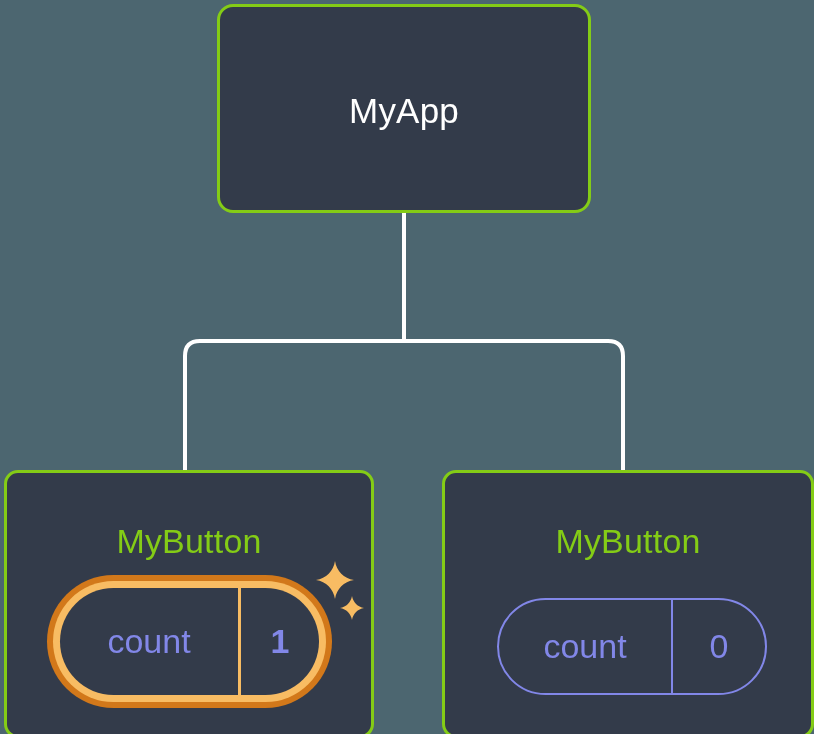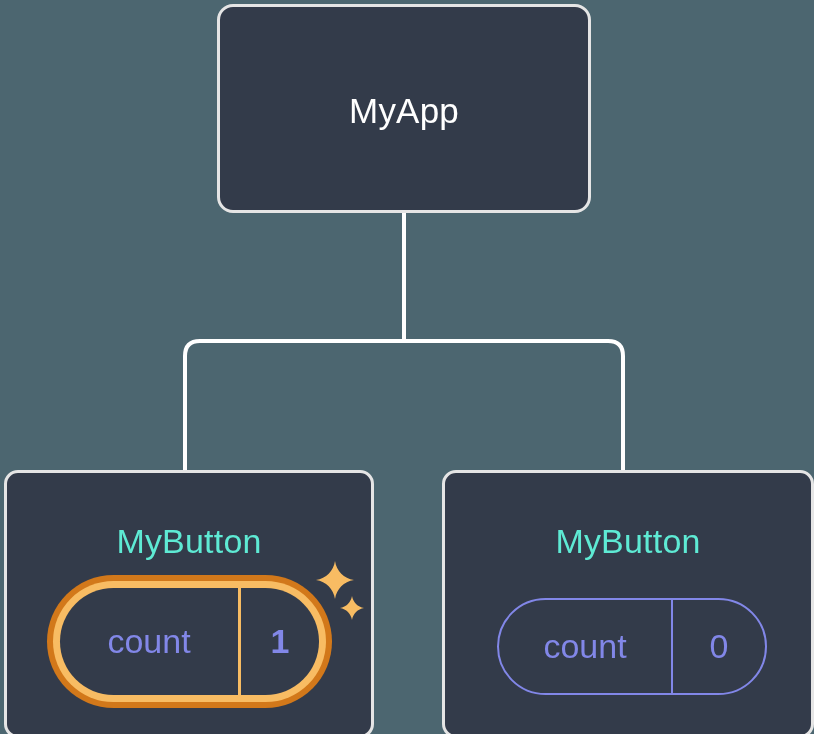--- a/index.html
+++ b/index.html
@@ -27,21 +27,21 @@
     width: 814px;
     height: 734px;
     pointer-events: none;
   }
 
   
   .node {
     position: absolute;
     box-sizing: border-box;
     background: #333b4a;
-    border: 3px solid #e5e5e5;
+    border: 3px solid #84cc16;
     border-radius: 14px;
   }
   .node-root {
     left: 217px;
     top: 4px;
     width: 374px;
     height: 209px;
     border-radius: 16px;
   }
   .node-child-left {
@@ -67,21 +67,21 @@
     font-size: 35px;
     font-weight: 400;
     letter-spacing: 0.2px;
   }
   .child-title {
     position: absolute;
     left: 0;
     right: 0;
     top: 49px;
     text-align: center;
-    color: #5eead4;
+    color: #84cc16;
     font-size: 34px;
     font-weight: 400;
     letter-spacing: 0.2px;
   }
 
   
   .pill-wrap {
     position: absolute;
   }
   .pill-wrap-left {

